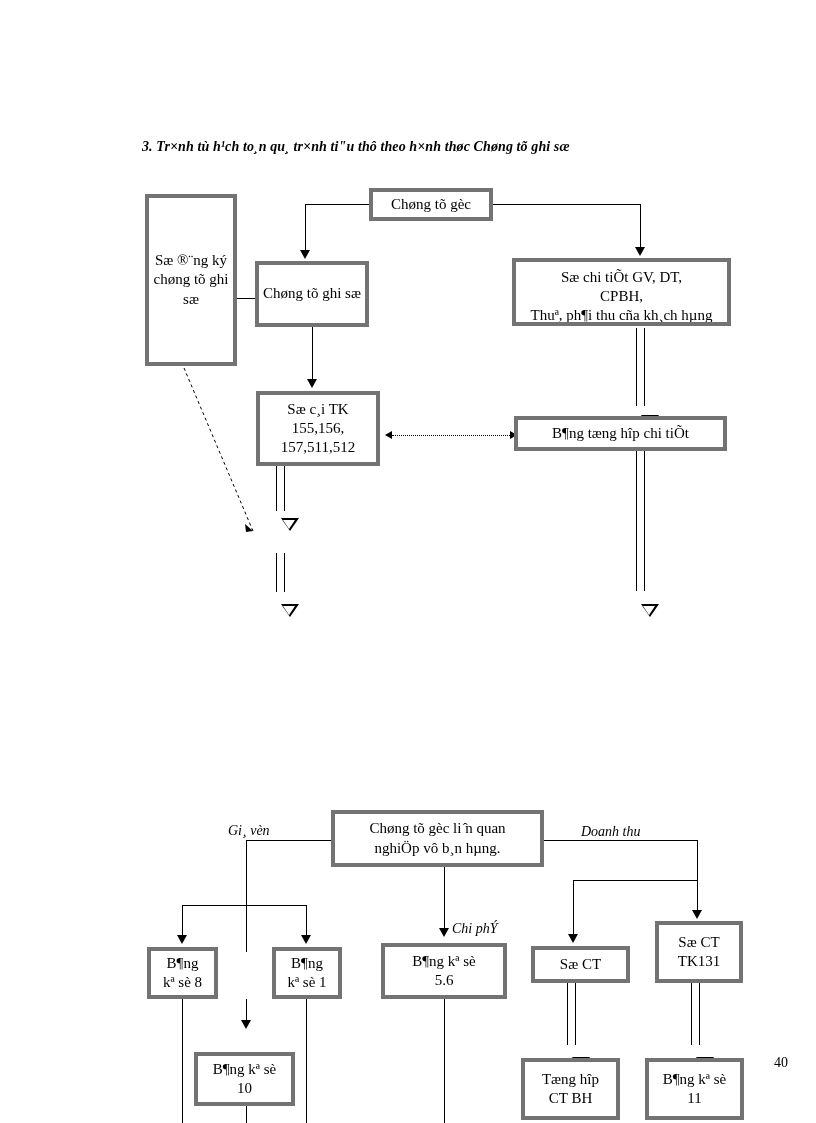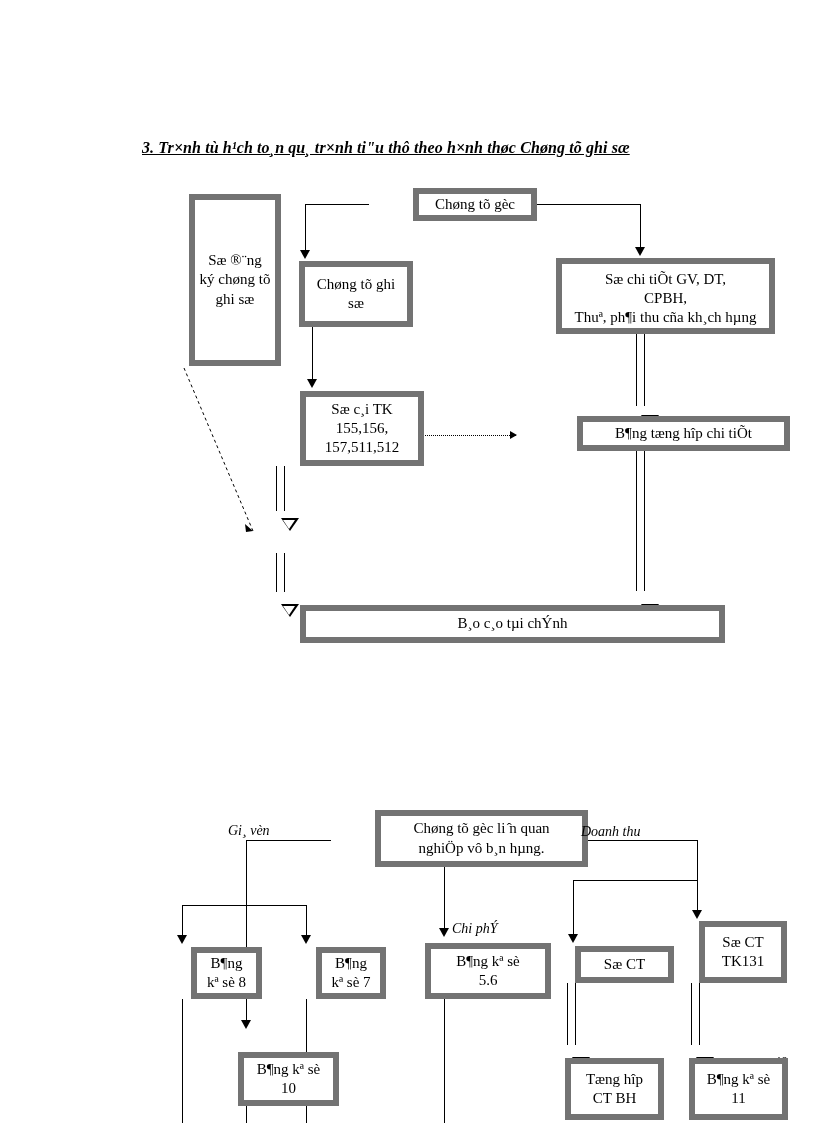--- a/index.html
+++ b/index.html
@@ -20,44 +20,42 @@
     left: 0; top: 0;
     width: 816px;
     height: 1123px;
   }
 
   
   .heading {
     position: absolute;
     font-weight: bold;
     font-style: italic;
-    font-size: 16px;
+    font-size: 14px;
     letter-spacing: 0.1px;
     white-space: nowrap;
-    text-decoration: underline;
   }
   #heading-3 { left: 142px; top: 139px; }
   #heading-4 { left: 140px; top: 759px; }
 
   
   .box {
     position: absolute;
-    border: 6px solid #737373;
+    border: 4px solid #737373;
     box-sizing: border-box;
     display: flex;
     align-items: center;
     justify-content: center;
     text-align: center;
     font-size: 15px;
     line-height: 1.28;
     background: #ffffff;
     padding: 2px 4px;
     overflow: hidden;
     z-index: 3;
-    margin-left: 44px;
   }
   .box .txt { display: block; width: 100%; }
 
   
   .ln {                 
     position: absolute;
     background: #000000;
     z-index: 1;
   }
   .ln.h { height: 1px; }
@@ -156,44 +154,41 @@
   </div>
 
   <div class="box" id="b3-ctgoc" style="left:369px; top:188px; width:124px; height:33px;">
     <span class="txt">Chøng tõ gèc</span>
   </div>
 
   <div class="box" id="b3-ctghiso" style="left:255px; top:261px; width:114px; height:66px;">
     <span class="txt"><span>Chøng tõ ghi sæ</span></span>
   </div>
 
-  <div class="box" id="b3-sochitiet" style="left:512px; top:258px; width:219px; height:76px; align-items:flex-start; padding-top:6px;">
+  <div class="box" id="b3-sochitiet" style="left:512px; top:258px; width:219px; height:68px; align-items:flex-start; padding-top:6px;">
     <span class="txt">
       <span>Sæ chi tiÕt GV, DT,</span><br>
       <span>CPBH,</span><br>
       <span>Thuª, ph¶i thu cña kh¸ch hµng</span>
     </span>
   </div>
 
   <div class="box" id="b3-socai" style="left:256px; top:391px; width:124px; height:75px;">
     <span class="txt">
       <span>Sæ c¸i TK</span><br>
       <span>155,156,</span><br>
       <span>157,511,512</span>
     </span>
   </div>
 
-  <div class="box" id="b3-bangtonghop" style="left:533px; top:416px; width:213px; height:35px;">
+  <div class="box" id="b3-bangtonghop" style="left:514px; top:416px; width:213px; height:35px;">
     <span class="txt">B¶ng tæng hîp chi tiÕt</span>
   </div>
 
 
-  <div class="box" id="b3-baocao" style="left:256px; top:605px; width:425px; height:38px;">
-    <span class="txt">B¸o c¸o tµi chÝnh</span>
-  </div>
 
   <div class="ln h" style="left:305px; top:204px; width:64px;"></div>
   <div class="ln v" style="left:305px; top:204px; height:47px;"></div>
   <div class="ar down" style="left:300px; top:250px;"></div>
 
   <div class="ln h" style="left:493px; top:204px; width:148px;"></div>
   <div class="ln v" style="left:640px; top:204px; height:44px;"></div>
   <div class="ar down" style="left:635px; top:247px;"></div>
 
   <div class="ln h" style="left:230px; top:298px; width:25px;"></div>
@@ -246,21 +241,21 @@
   <div class="box" id="b4-bk8" style="left:147px; top:947px; width:71px; height:52px;">
     <span class="txt">
       <span>B¶ng</span><br>
       <span>kª sè 8</span>
     </span>
   </div>
 
   <div class="box" id="b4-bk9" style="left:272px; top:947px; width:70px; height:52px;">
     <span class="txt">
       <span>B¶ng</span><br>
-      <span>kª sè 7</span>
+      <span>kª sè 1</span>
     </span>
   </div>
 
   <div class="box" id="b4-bk56" style="left:381px; top:943px; width:126px; height:56px;">
     <span class="txt">
       <span>B¶ng kª sè</span><br>
       <span>5.6</span>
     </span>
   </div>
 

